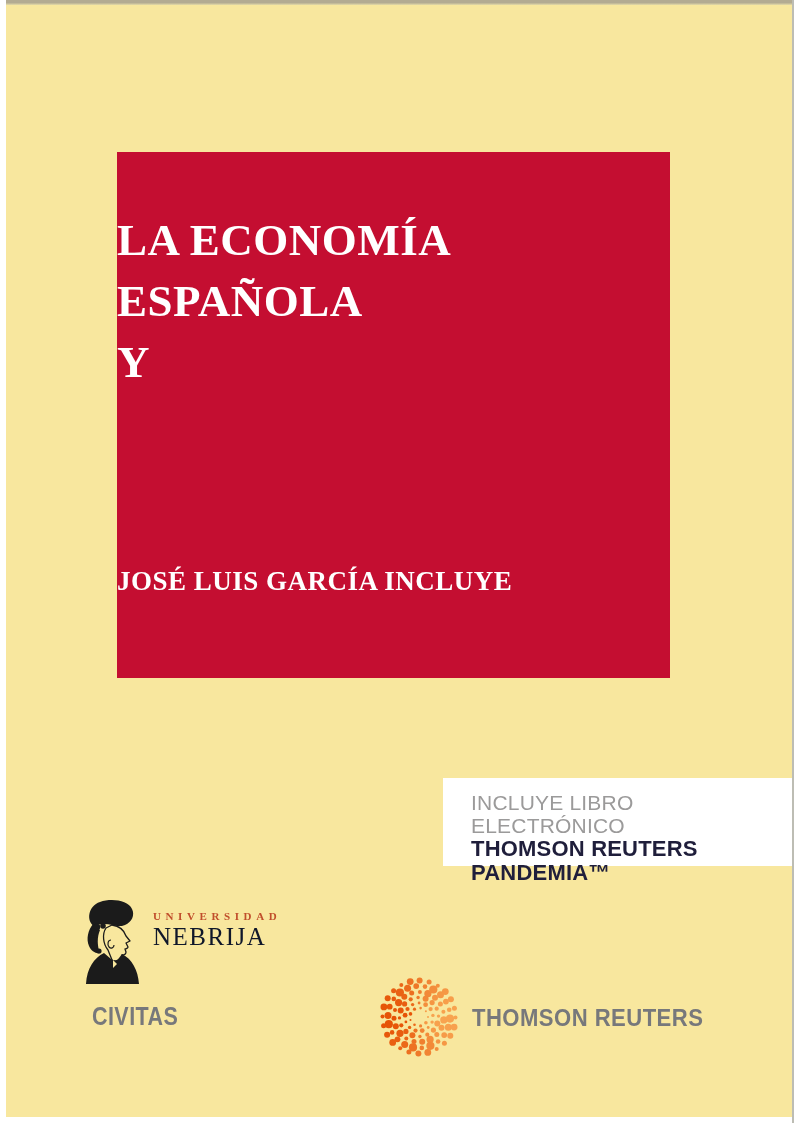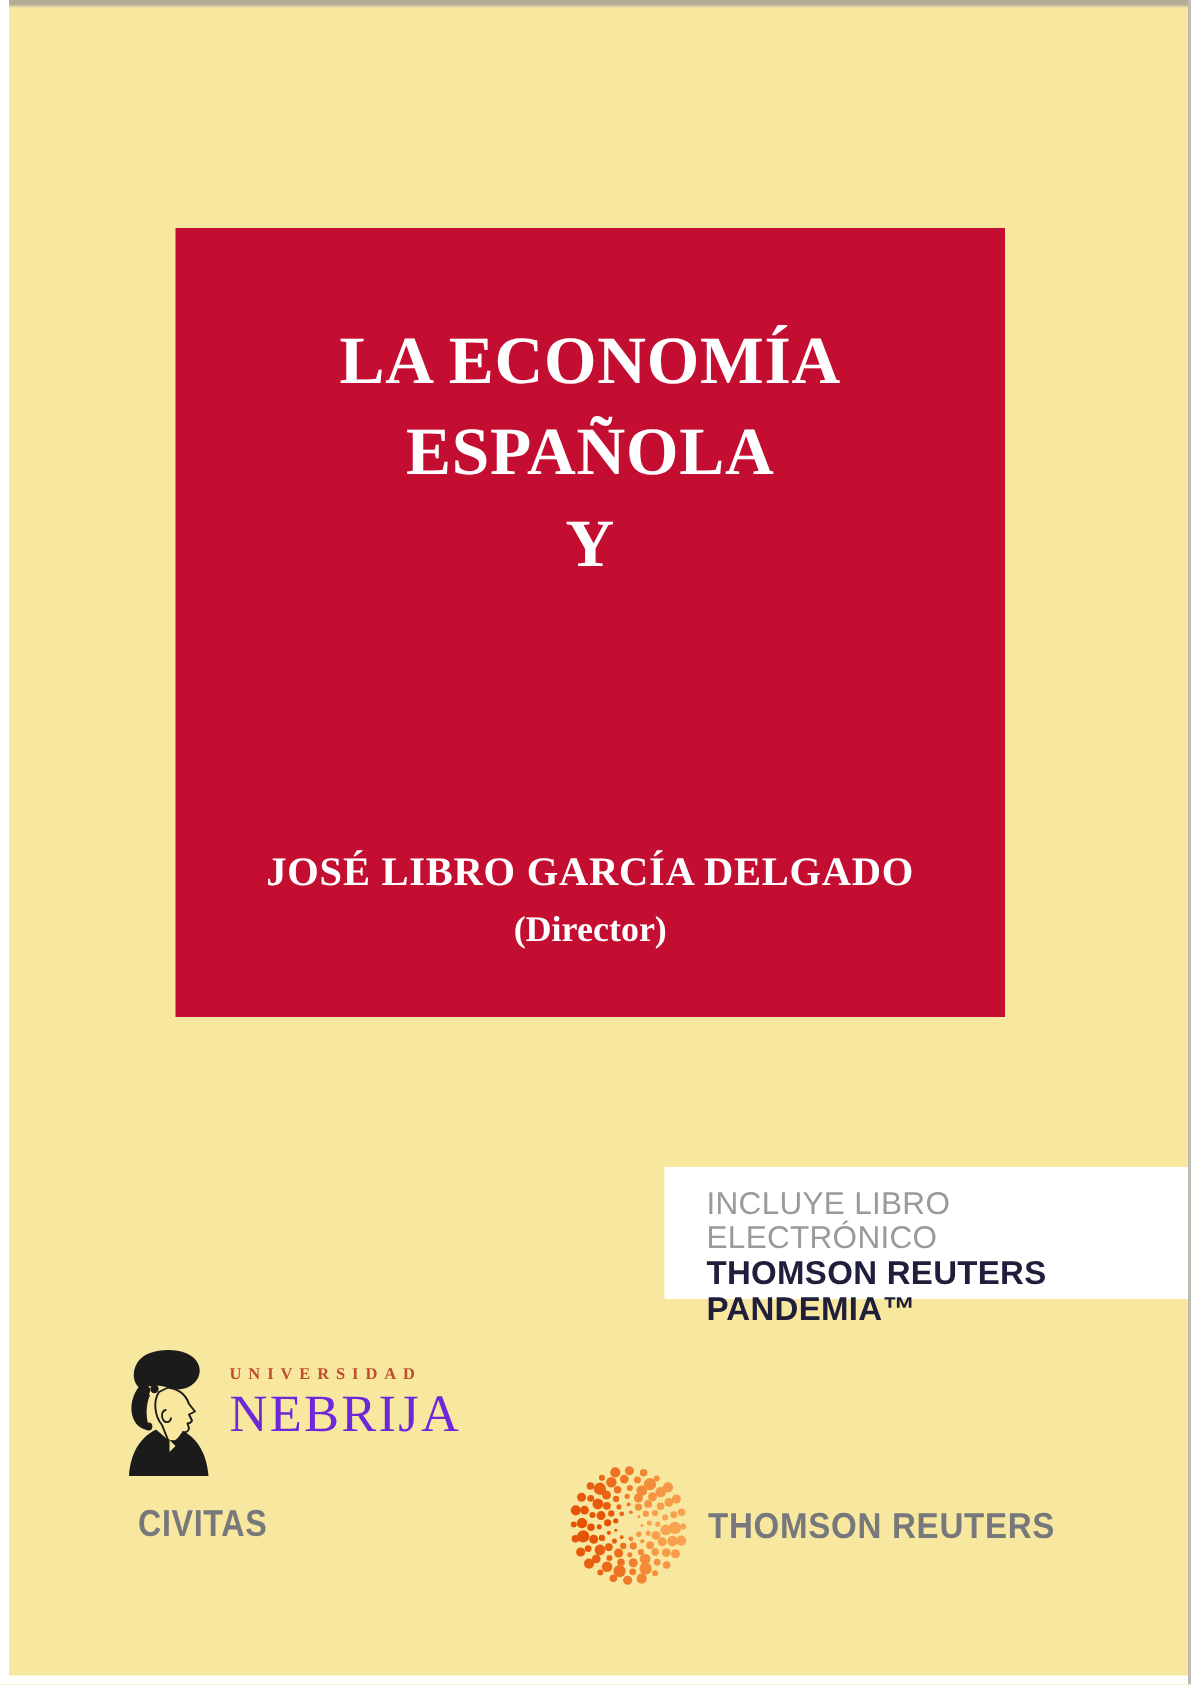--- a/index.html
+++ b/index.html
@@ -10,21 +10,21 @@
   .right-edge{position:absolute;right:0;top:0;bottom:0;width:2px;background:#bdbdb4;}
   .cover{
     position:absolute;left:6px;right:2px;top:0;bottom:6px;
     background:#F8E79E;
   }
   .top-strip{position:absolute;left:0;right:0;top:0;height:5px;
     background:linear-gradient(#B3AB92 0 55%,#E6DCA8);}
   
   .title-box{
     position:absolute;left:111px;top:152px;width:553px;height:526px;
-    background:#C40E31;color:#ffffff;text-align:center;
+    background:#C40E31;color:#ffffff;text-align:left;
     font-family:"Liberation Serif",serif;
   }
   .title-block{position:absolute;top:58px;left:0;right:0;
     font-size:45px;font-weight:bold;line-height:61px;letter-spacing:.5px;}
   .author-line{position:absolute;top:412px;left:0;right:0;
     font-size:27px;font-weight:bold;line-height:34px;letter-spacing:.5px;}
   .director-line{position:absolute;top:452px;left:0;right:0;
     font-size:24px;font-weight:bold;line-height:32px;}
   
   .proview-box{
@@ -32,22 +32,22 @@
     background:#ffffff;box-sizing:border-box;padding:13px 0 0 28px;
   }
   .pv-muted{font-size:21px;line-height:23px;color:#9B9A9A;letter-spacing:.2px;}
   .pv-strong{font-size:22px;line-height:24px;color:#1F1E3B;font-weight:bold;letter-spacing:.2px;}
   
   .nebrija{position:absolute;left:77px;top:896px;width:230px;height:90px;}
   .nebrija-portrait{position:absolute;left:0;top:2px;}
   .nebrija-text{position:absolute;left:70px;top:14px;width:160px;text-align:left;}
   .nebrija-univ{font-family:"Liberation Serif",serif;font-weight:bold;
     font-size:11px;letter-spacing:4.6px;color:#C04E2B;white-space:nowrap;}
-  .nebrija-name{font-family:"Liberation Serif",serif;font-size:35px;
-    letter-spacing:1.5px;color:#6d28d9;margin-top:1px;white-space:nowrap;}
+  .nebrija-name{font-family:"Liberation Serif",serif;font-size:25px;
+    letter-spacing:1.5px;color:#0f172a;margin-top:1px;white-space:nowrap;}
   
   .civitas{
     position:absolute;left:86px;top:1002px;
     font-size:25px;font-weight:bold;color:#77787B;letter-spacing:.5px;
     transform:scaleX(.86);transform-origin:left center;white-space:nowrap;
   }
   .kinesis{position:absolute;left:373px;top:977px;width:80px;height:80px;}
   .tr-label{
     position:absolute;left:466px;top:1004px;
     font-size:24px;font-weight:bold;color:#77787B;letter-spacing:.5px;
@@ -59,22 +59,21 @@
 
 <div class="cover">
   <div class="top-strip"></div>
 
   <div class="title-box">
     <div class="title-block">
       <div>LA ECONOMÍA</div>
       <div>ESPAÑOLA</div>
       <div>Y</div>
     </div>
-    <div class="author-line">JOSÉ LIBRO GARCÍA DELGADO</div>
-    <div class="director-line">(Director)</div>
+    <div class="author-line">JOSÉ LUIS GARCÍA INCLUYE</div>
   </div>
 
   <div class="proview-box">
     <div class="pv-muted">INCLUYE LIBRO</div>
     <div class="pv-muted">ELECTRÓNICO</div>
     <div class="pv-strong">THOMSON REUTERS</div>
     <div class="pv-strong">PANDEMIA™</div>
   </div>
 
   <div class="nebrija">

